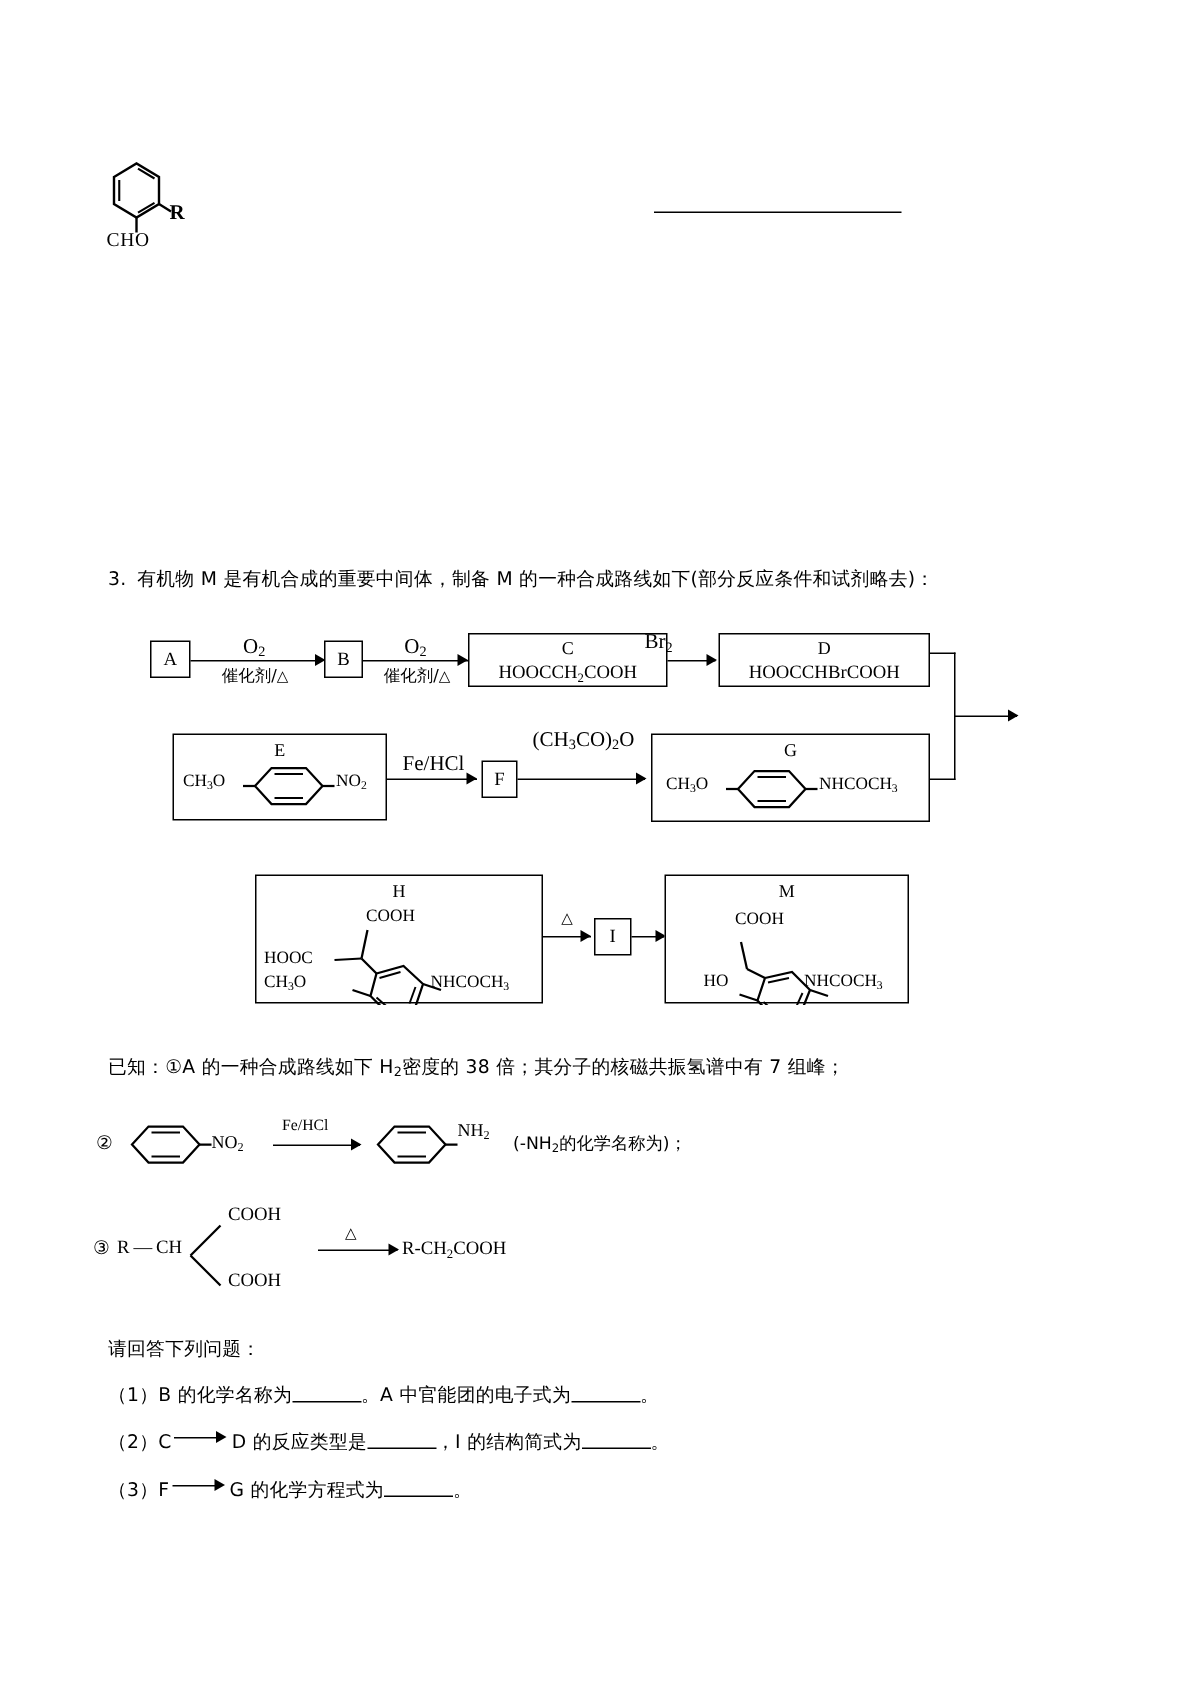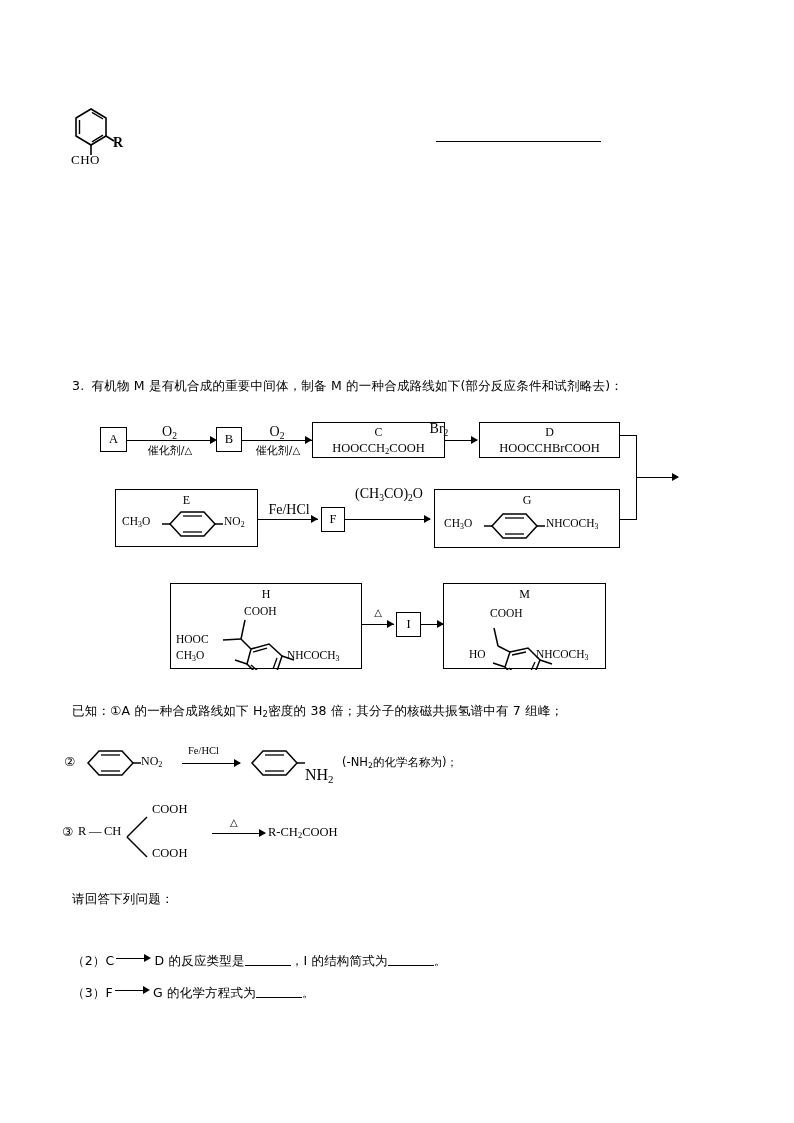--- a/index.html
+++ b/index.html
@@ -241,21 +241,21 @@
     <div class="hline" style="left:118px;top:21px;width:58px;"></div>
     <div class="arrow-r" style="left:170px;top:17px;"></div>
     <span class="abs" style="left:124px;top:3px;font-size:10.5px;">Fe/HCl</span>
 
     <svg class="abs" style="left:180px;top:3px;" width="62" height="36" viewBox="0 0 62 36">
       <polygon points="8,18 19,6 42,6 53,18 42,30 19,30" fill="none" stroke="#000" stroke-width="1.5"></polygon>
       <line x1="21" y1="10" x2="40" y2="10" stroke="#000" stroke-width="1.3"></line>
       <line x1="21" y1="26" x2="40" y2="26" stroke="#000" stroke-width="1.3"></line>
       <line x1="53" y1="18" x2="61" y2="18" stroke="#000" stroke-width="1.5"></line>
     </svg>
-    <span class="abs" style="left:241px;top:24px;font-size:16px;">NH<sub>2</sub></span>
+    <span class="abs" style="left:241px;top:4px;font-size:12px;">NH<sub>2</sub></span>
 
     <span class="abs cn" style="left:278px;top:13px;font-size:11.5px;white-space:nowrap;"><span>(-NH</span><sub>2</sub><span>的化学名称为)；</span></span>
   </div>
 
   <div class="abs" style="left:62px;top:800px;">
     <span class="abs cn" style="left:0px;top:24px;font-size:12.5px;">③</span>
     <span class="abs" style="left:16px;top:24px;font-size:12.5px;">R</span>
     <span class="abs" style="left:27px;top:24px;font-size:12.5px;">—</span>
     <span class="abs" style="left:42px;top:24px;font-size:12.5px;">CH</span>
 
@@ -269,20 +269,23 @@
 
     <div class="hline" style="left:150px;top:33px;width:53px;"></div>
     <div class="arrow-r" style="left:197px;top:29px;"></div>
     <span class="abs tri" style="left:168px;top:17px;">△</span>
 
     <span class="abs" style="left:206px;top:25px;font-size:12.5px;white-space:nowrap;"><span>R-CH</span><sub>2</sub><span>COOH</span></span>
   </div>
 
   <div class="abs cn q-text" style="left:72px;top:891px;">请回答下列问题：</div>
 
+  <div class="abs cn q-text" style="left:72px;top:922px;">
+    <span>（1）B 的化学名称为</span><span class="blank"></span><span>。A 中官能团的电子式为</span><span class="blank"></span><span>。</span>
+  </div>
 
   <div class="abs cn q-text" style="left:72px;top:953px;">
     <span>（2）C</span><span class="abs" style="display:inline-block;position:relative;width:40px;height:8px;"><span style="position:absolute;left:2px;top:1px;width:30px;border-top:1.4px solid #000;"></span><span style="position:absolute;left:30px;top:-3px;width:0;height:0;border-top:4px solid transparent;border-bottom:4px solid transparent;border-left:7px solid #000;"></span></span><span>D 的反应类型是</span><span class="blank"></span><span>，I 的结构简式为</span><span class="blank"></span><span>。</span>
   </div>
 
   <div class="abs cn q-text" style="left:72px;top:985px;">
     <span>（3）F</span><span class="abs" style="display:inline-block;position:relative;width:40px;height:8px;"><span style="position:absolute;left:2px;top:1px;width:30px;border-top:1.4px solid #000;"></span><span style="position:absolute;left:30px;top:-3px;width:0;height:0;border-top:4px solid transparent;border-bottom:4px solid transparent;border-left:7px solid #000;"></span></span><span>G 的化学方程式为</span><span class="blank"></span><span>。</span>
   </div>
 
 </div>

